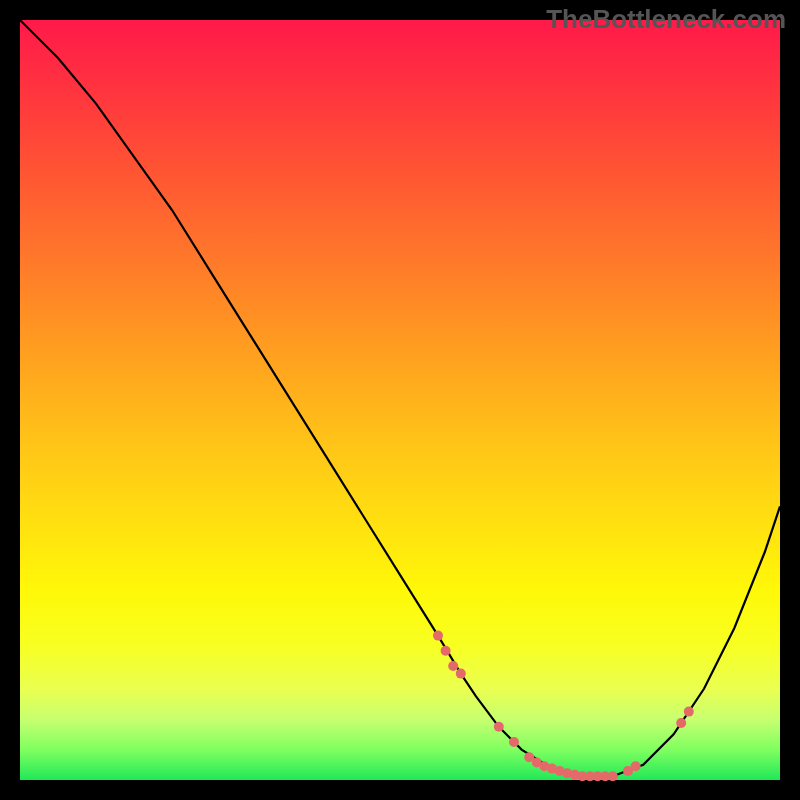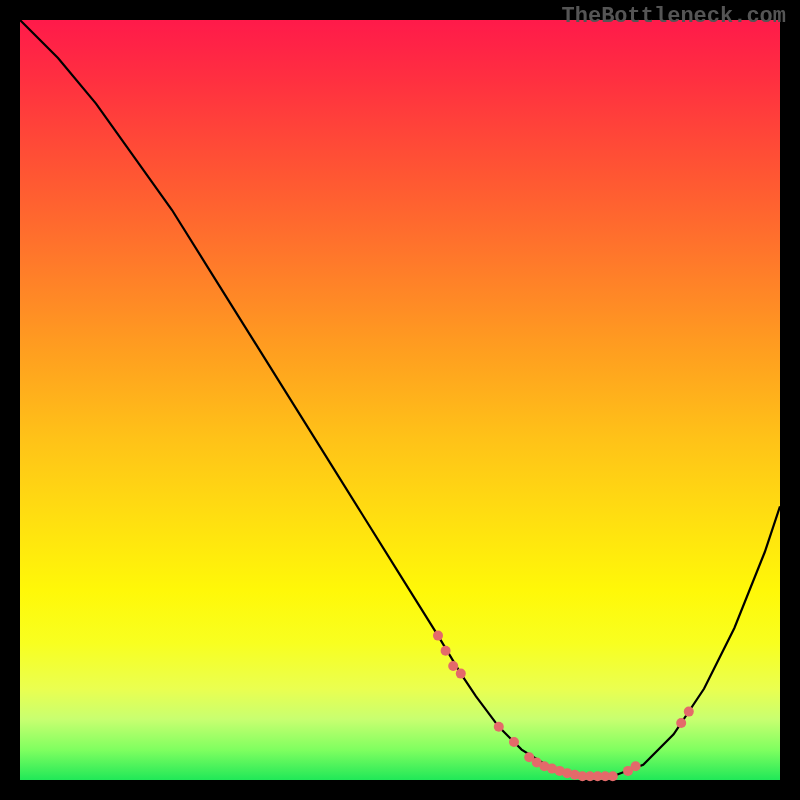--- a/index.html
+++ b/index.html
@@ -9,24 +9,23 @@
     background: #000;
     position: relative;
     font-family: Arial, sans-serif;
     overflow: hidden;
   }
   .watermark {
     position: absolute;
     top: 4px;
     right: 14px;
     color: #555;
-    font-size: 22px;
+    font-size: 26px;
     font-weight: bold;
     z-index: 10;
-    font-family: Liberation Mono, monospace;
   }
   .plot-area {
     position: absolute;
     left: 20px;
     top: 20px;
     width: 760px;
     height: 760px;
     background: linear-gradient(to bottom,
       #ff1a4a 0%,
       #ff3040 8%,

